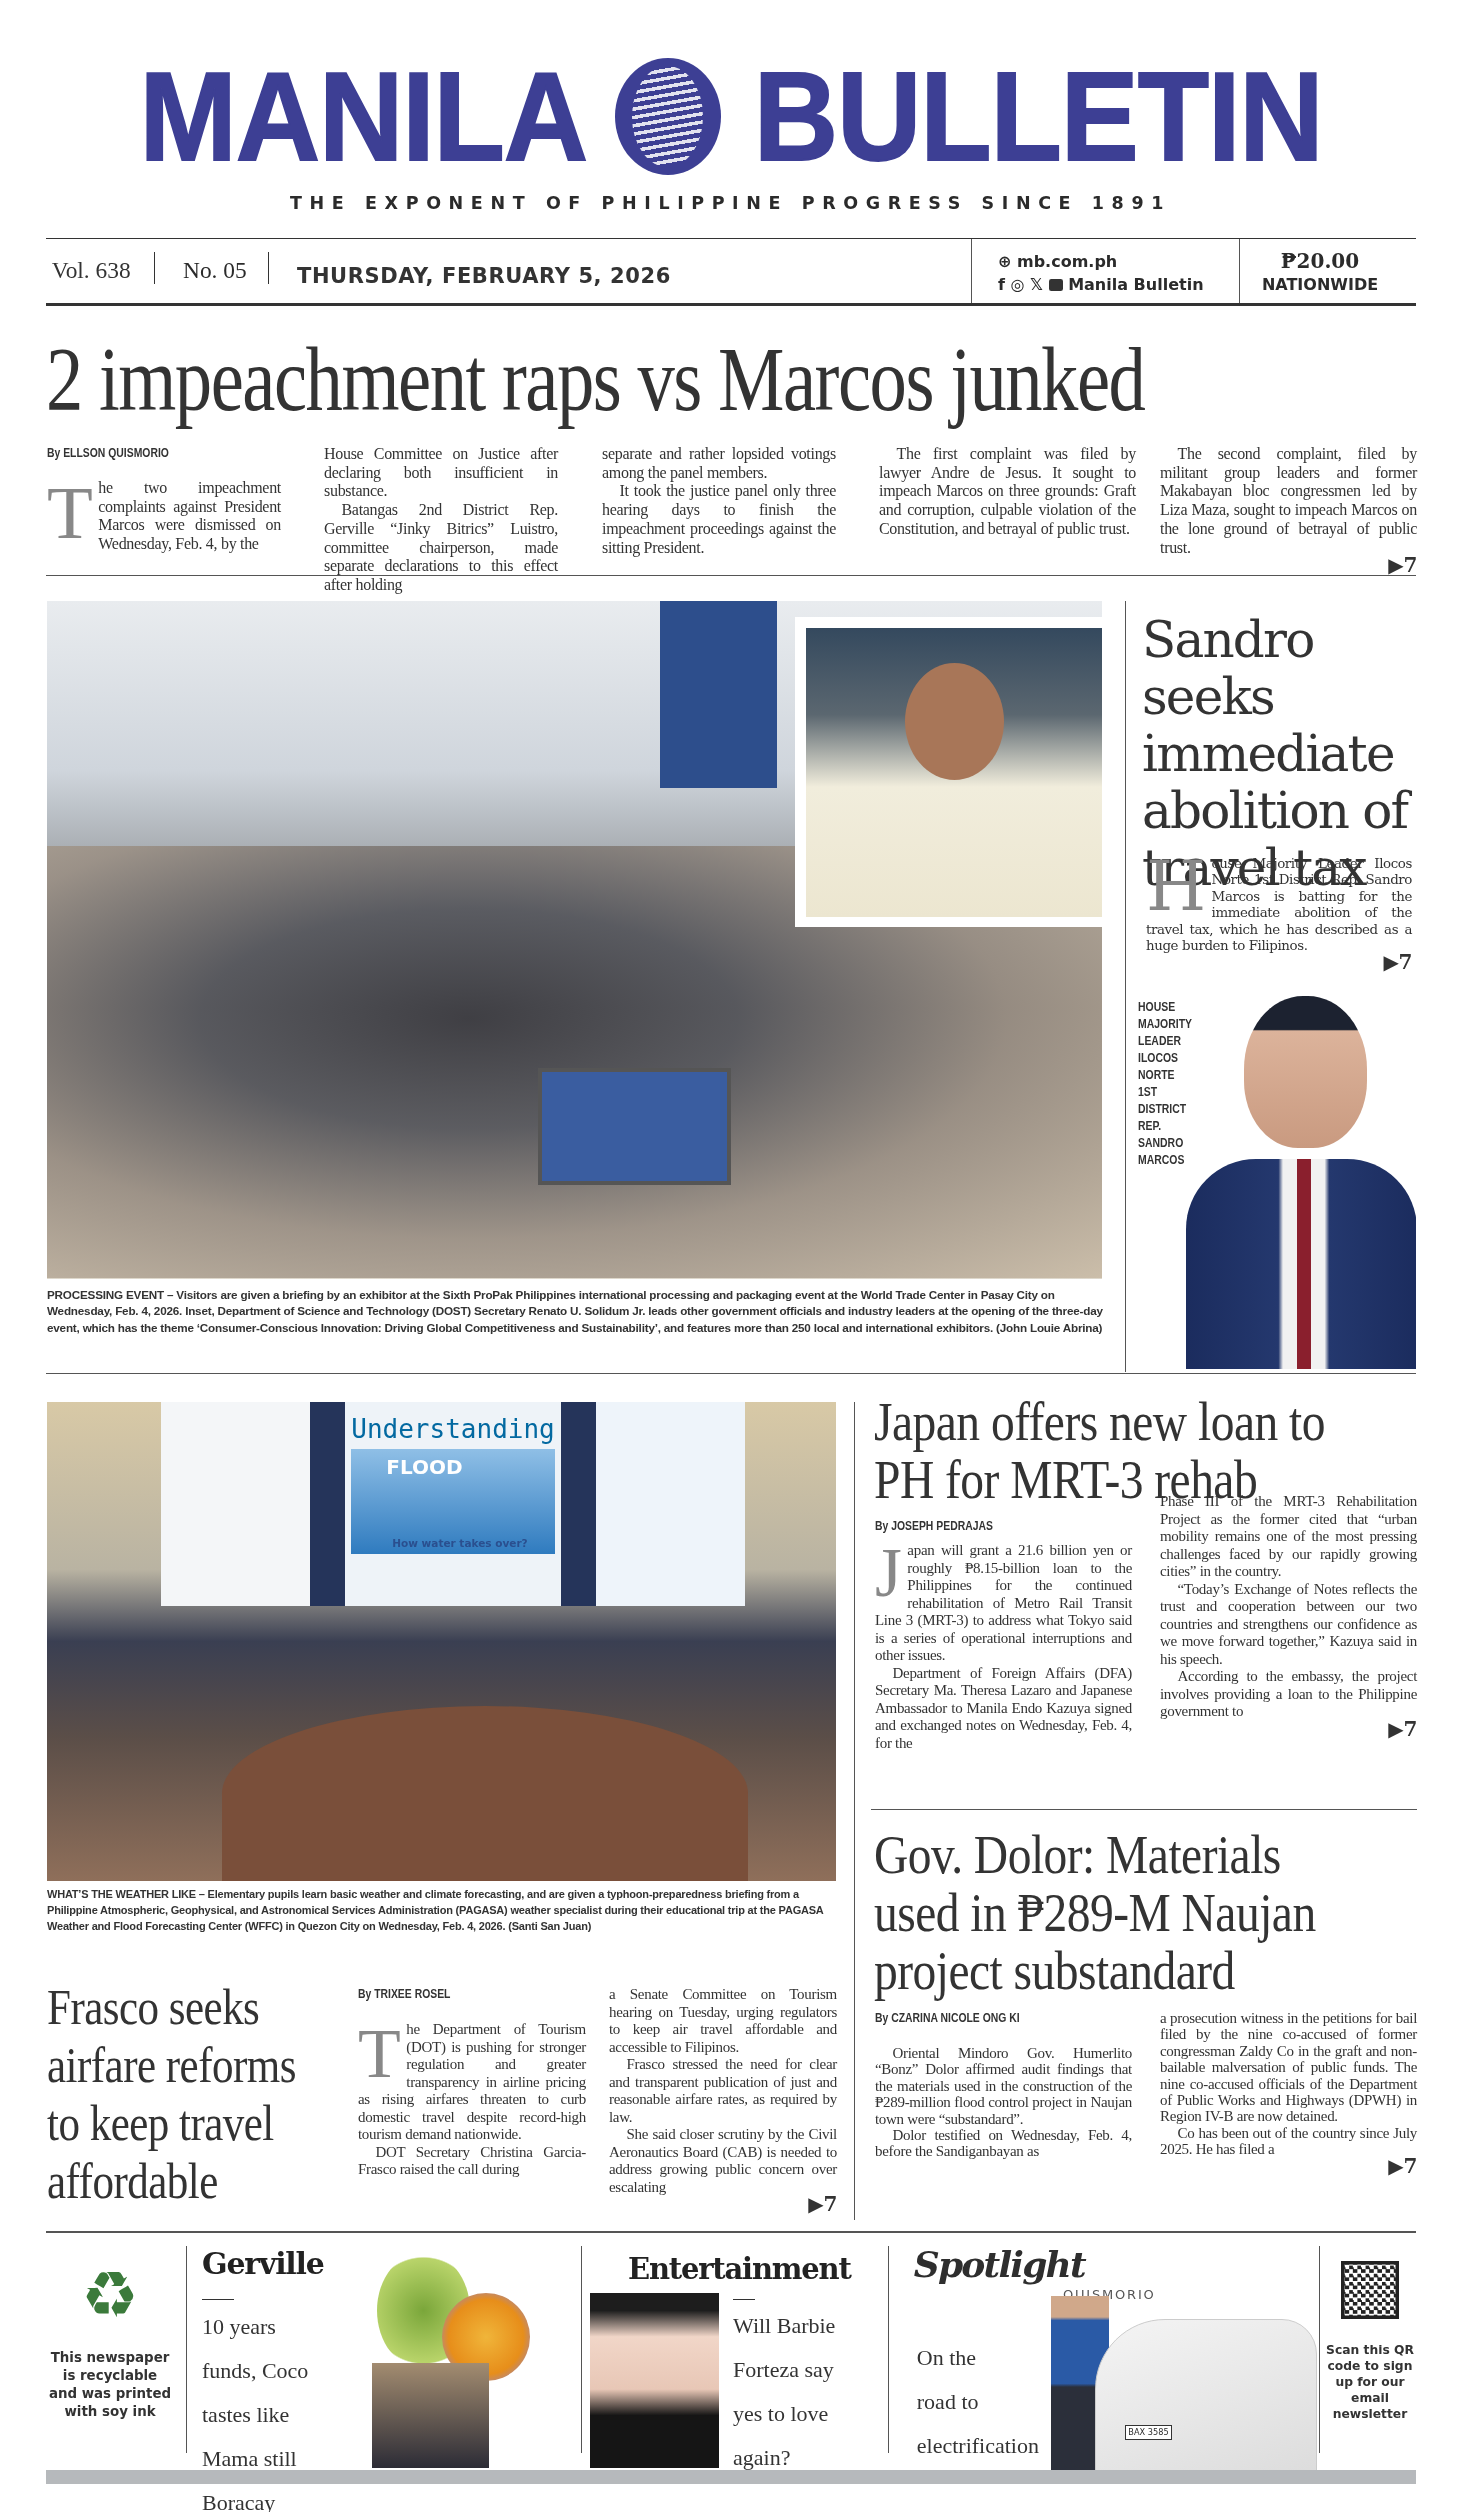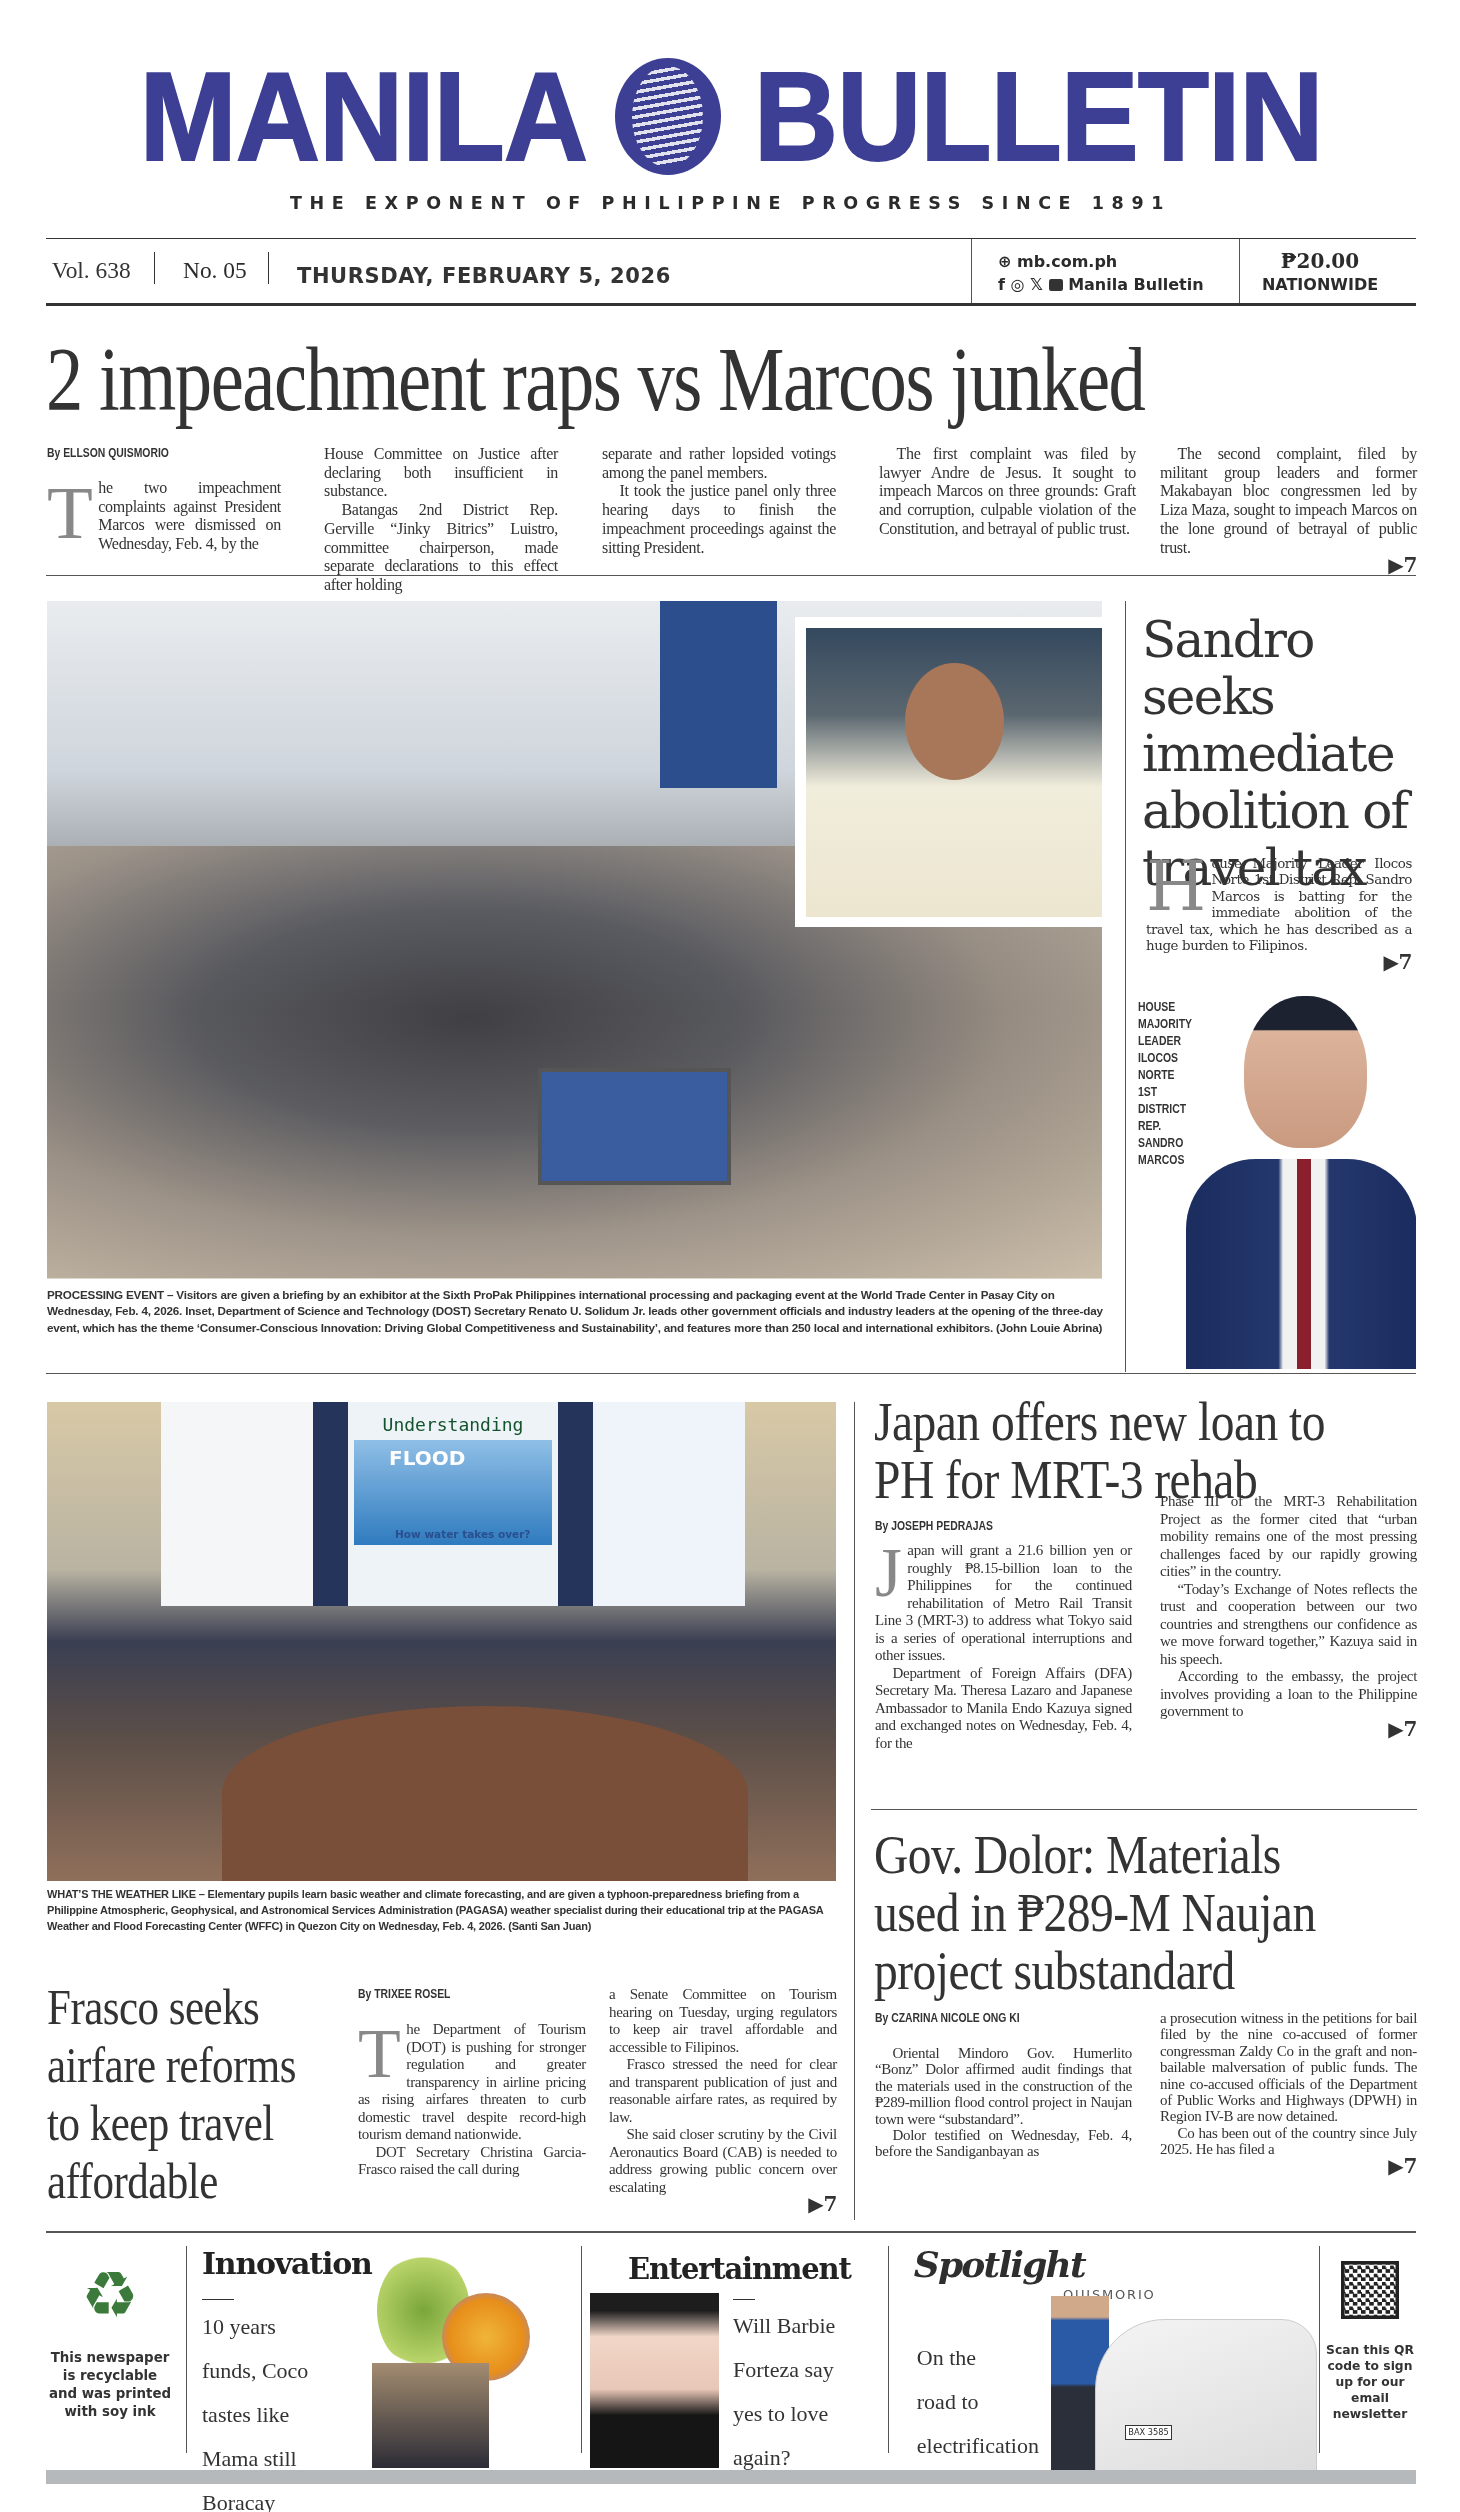--- a/index.html
+++ b/index.html
@@ -115,21 +115,21 @@
 <div class="abs photo" style="left:1174px;top:984px;width:242px;height:386px">
   <div style="position:absolute;left:70px;top:11.7px;width:123px;height:152px;border-radius:48% 48% 44% 44%;background:linear-gradient(180deg,#1c2230 0%,#1c2230 22%,#dcb39b 23%,#c99a80 100%)"></div>
   <div style="position:absolute;left:11.7px;top:175px;width:231px;height:210px;border-radius:70px 70px 0 0;background:linear-gradient(90deg,#1b2c5e 0%,#24386e 40%,#f1f1f1 42%,#f1f1f1 48%,#8a1f2d 48%,#8a1f2d 54%,#f1f1f1 54%,#f1f1f1 60%,#24386e 62%,#1b2c5e 100%)"></div>
 </div>
 <div class="abs rule" style="left:46px;top:1373px;width:1370px;height:1.2px"></div>
 
 <div class="abs photo" style="left:47px;top:1402px;width:789px;height:479px;background:linear-gradient(180deg,#d8c9a6 0%,#b9b3a2 35%,#3a3f52 50%,#5b4e48 70%,#8f6f5a 100%)">
   <div style="position:absolute;left:114px;top:0;width:584px;height:204px;background:#eef3f8;display:flex">
     <div style="flex:1;background:#f4f6f8;border-right:35px solid #25345a"></div>
     <div style="flex:1.3;padding:11.7px 5.8px;text-align:center">
-      <div style="font-family:'DejaVu Sans Mono',monospace;font-size:18px;color:#14532d">Understanding</div>
+      <div style="font-family:'DejaVu Sans Mono',monospace;font-size:26px;color:#0369a1">Understanding</div>
       <div style="margin-top:5.8px;height:105px;background:linear-gradient(180deg,#8fbfe6,#2f7bbf);position:relative">
         <div style="position:absolute;left:35px;top:5.8px;font-family:'DejaVu Sans',sans-serif;font-weight:bold;font-size:20px;color:#fff">FLOOD</div>
         <div style="position:absolute;left:41px;bottom:5.8px;font-family:'DejaVu Sans',sans-serif;font-weight:bold;font-size:10.5px;color:#2a4f8f">How water takes over?</div>
       </div>
     </div>
     <div style="flex:1;background:#eef4fa;border-left:35px solid #25345a"></div>
   </div>
   <div style="position:absolute;left:175px;top:304px;width:526px;height:175px;border-radius:50% 50% 0 0;background:#7a4f3a"></div>
 </div>
 <div class="abs caption" style="left:47px;top:1886px;width:789px;font-size:11px;line-height:16px">WHAT’S THE WEATHER LIKE – Elementary pupils learn basic weather and climate forecasting, and are given a typhoon-preparedness briefing from a Philippine Atmospheric, Geophysical, and Astronomical Services Administration (PAGASA) weather specialist during their educational trip at the PAGASA Weather and Flood Forecasting Center (WFFC) in Quezon City on Wednesday, Feb. 4, 2026. (Santi San Juan)</div>
@@ -177,21 +177,21 @@
 </div>
 <div class="abs rule" style="left:46px;top:2231px;width:1370px;height:1.8px"></div>
 
 <div class="abs" style="left:47px;top:2261px;width:126px;text-align:center">
   <div style="font-size:64px;line-height:70px;color:#3b7a3b">♻</div>
   <div style="margin-top:17.5px;font-family:'DejaVu Sans',sans-serif;font-weight:bold;font-size:13.4px;line-height:18px;color:#333">This newspaper is recyclable and was printed with soy ink</div>
 </div>
 <div class="abs rule" style="left:186px;top:2246px;width:0.6px;height:207px"></div>
 
 <div class="abs" style="left:202px;top:2246px;width:374px;height:216px">
-  <div class="promo-title" style="font-size:30px">Innovation</div>
+  <div class="promo-title" style="font-size:30px">Gerville</div>
   <div style="width:32px;height:1.2px;background:#333;margin:17.5px 0 5.8px"></div>
   <div class="promo-text">
     <div>10 years</div>
       <div>funds, Coco</div>
       <div>tastes like</div>
       <div>Mama still</div>
       <div>Boracay</div>
   </div>
   <div style="position:absolute;left:152px;top:0;width:175px;height:222px">
     <div style="position:absolute;left:23.4px;top:5.8px;width:93px;height:117px;border-radius:50%;background:radial-gradient(circle,#7aa63a,#b9d46a 70%,transparent 72%)"></div>

